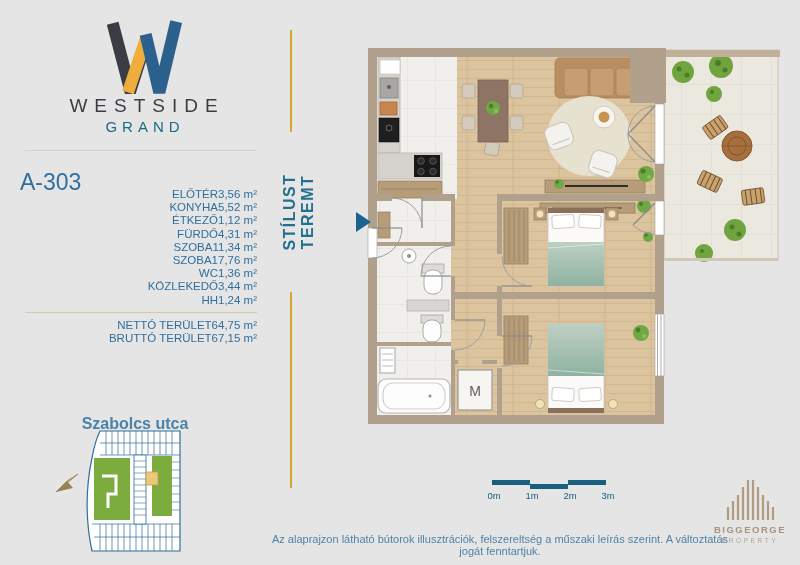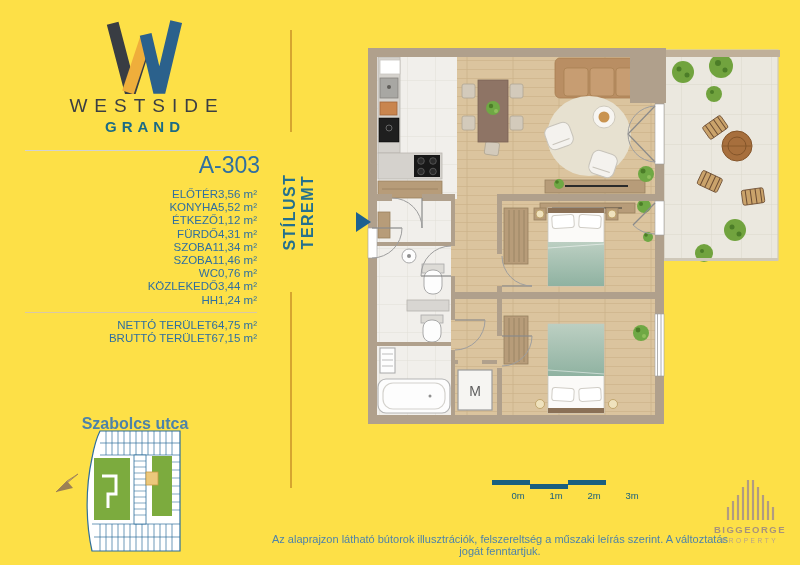--- a/index.html
+++ b/index.html
@@ -1,39 +1,39 @@
 <!DOCTYPE html>
 <html><head>
 <meta charset="utf-8">
 <style>
   html,body{margin:0;padding:0;background:#fff;}
-  .page{position:relative;width:800px;height:565px;background:#fde047;overflow:hidden;
+  .page{position:relative;width:800px;height:565px;background:#e5e5e5;overflow:hidden;
         font-family:"Liberation Sans",sans-serif;}
   .abs{position:absolute;}
 
   
   .brand1{left:20px;top:95px;width:240px;text-align:center;font-size:19px;letter-spacing:7px;
           color:#3a3e44;padding-left:7px;}
-  .brand2{left:20px;top:118px;width:240px;text-align:center;font-size:15px;font-weight:bold;
+  .brand2{left:20px;top:118px;width:240px;text-align:center;font-size:15px;font-weight:normal;
           letter-spacing:5px;color:#1b6b85;padding-left:5px;}
   .brand-divider{left:25px;top:150px;width:232px;height:1px;background:#d2d2d2;}
-  .unit-id{left:20px;top:152px;width:240px;text-align:right;font-size:23px;color:#2f6fa0;}
+  .unit-id{left:20px;top:169px;width:240px;text-align:left;font-size:23px;color:#2f6fa0;}
   .rooms{left:25px;top:188px;width:232px;color:#2f6fa0;font-size:11.5px;}
   .room-row{display:flex;justify-content:flex-end;line-height:13.2px;}
   .totals-divider{height:1px;background:#d9c8a6;margin:5px 0 6px 0;}
   .minimap-label{left:55px;top:415px;width:160px;text-align:center;font-size:16px;font-weight:bold;
                  color:#4d82a8;}
   
   .gold-line{width:1.5px;background:#d6a52f;left:290px;}
   .tagline{left:216px;top:202px;width:150px;height:20px;text-align:center;font-size:16px;
            font-weight:600;letter-spacing:1.5px;color:#23708e;transform:rotate(-90deg);}
   
   .scalebar{left:492px;top:480px;width:120px;height:22px;}
   .seg{position:absolute;height:4.5px;width:38px;background:#19607f;}
-  .scale-label{position:absolute;top:10px;font-size:9.5px;color:#19607f;width:22px;text-align:center;margin-left:24px;}
+  .scale-label{position:absolute;top:10px;font-size:9.5px;color:#19607f;width:22px;text-align:center;}
   .disclaimer{left:260px;top:533px;width:480px;text-align:center;font-size:11px;color:#4e83a9;}
 </style>
 </head>
 <body>
 
 <div class="page">
 
   <svg class="abs" style="left:97px;top:20px;width:86px;height:74px" viewBox="0 0 100 92">
     <path d="M16,4 L38,88 L59,22" fill="none" stroke="#393d43" stroke-width="15"></path>
     <path d="M35,90 L57,24" fill="none" stroke="#efae3b" stroke-width="15"></path>
@@ -60,25 +60,25 @@
     <div class="room-row">
         <span>FÜRDŐ</span>
         <span>4,31 m²</span>
       </div>
     <div class="room-row">
         <span>SZOBA</span>
         <span>11,34 m²</span>
       </div>
     <div class="room-row">
         <span>SZOBA</span>
-        <span>11,46 m²</span>
+        <span>17,76 m²</span>
       </div>
     <div class="room-row">
         <span>WC</span>
-        <span>0,76 m²</span>
+        <span>1,36 m²</span>
       </div>
     <div class="room-row">
         <span>KÖZLEKEDŐ</span>
         <span>3,44 m²</span>
       </div>
     <div class="room-row">
         <span>HH</span>
         <span>1,24 m²</span>
       </div>
     <div class="totals-divider"></div>

